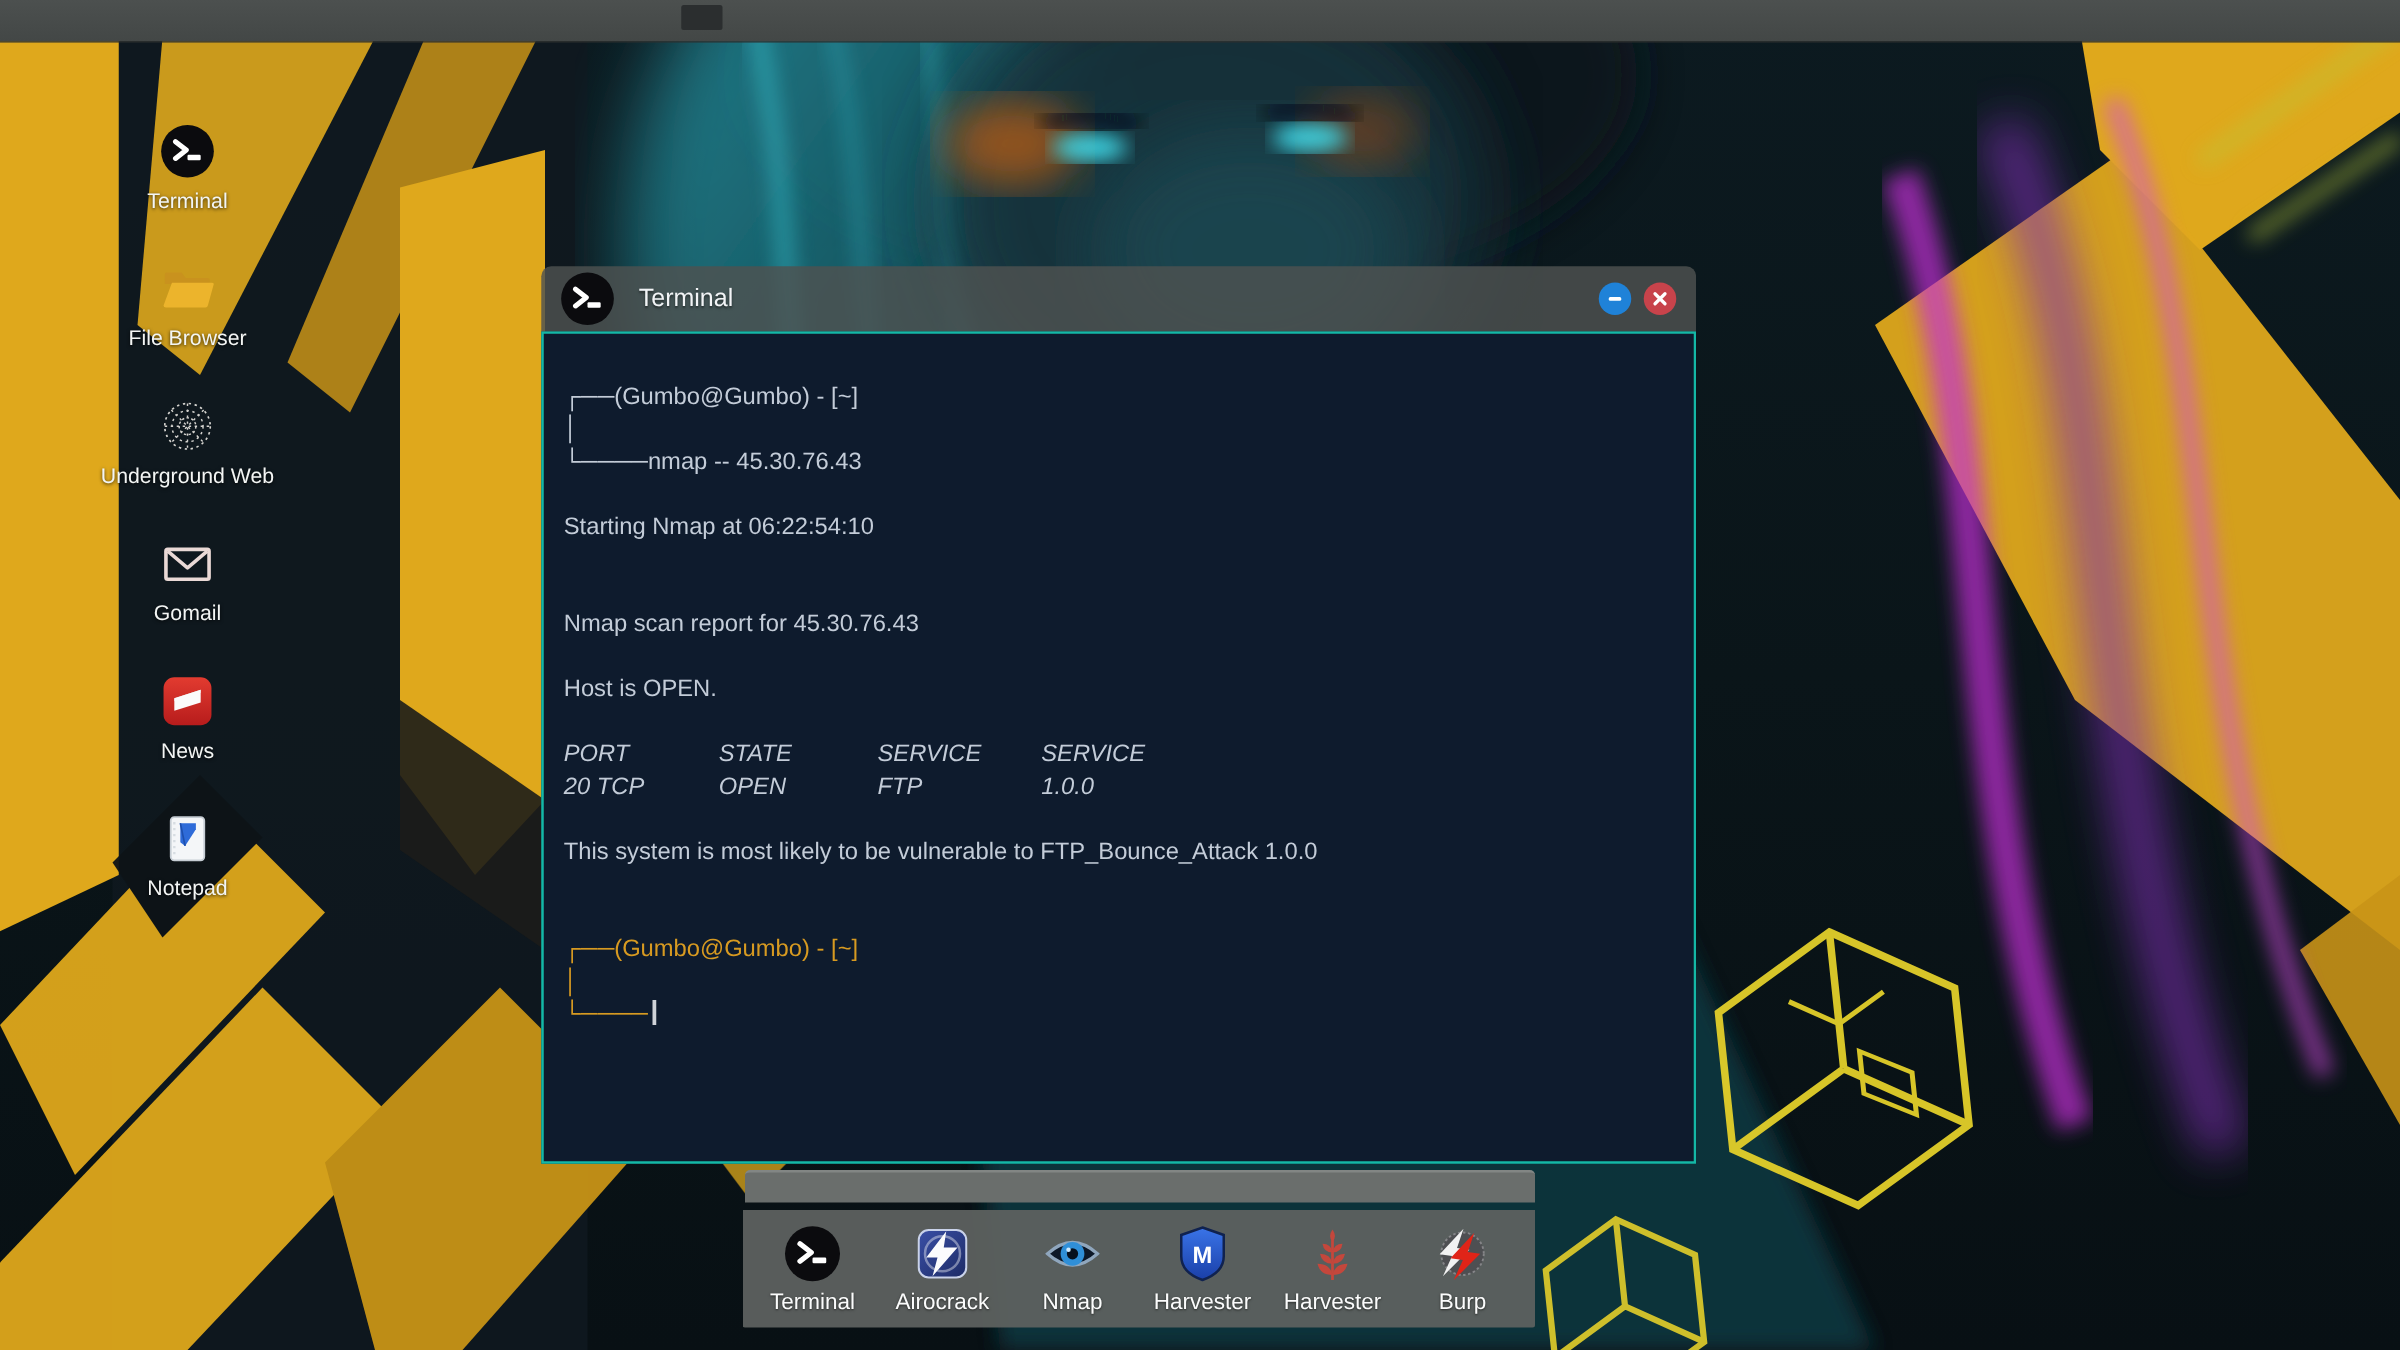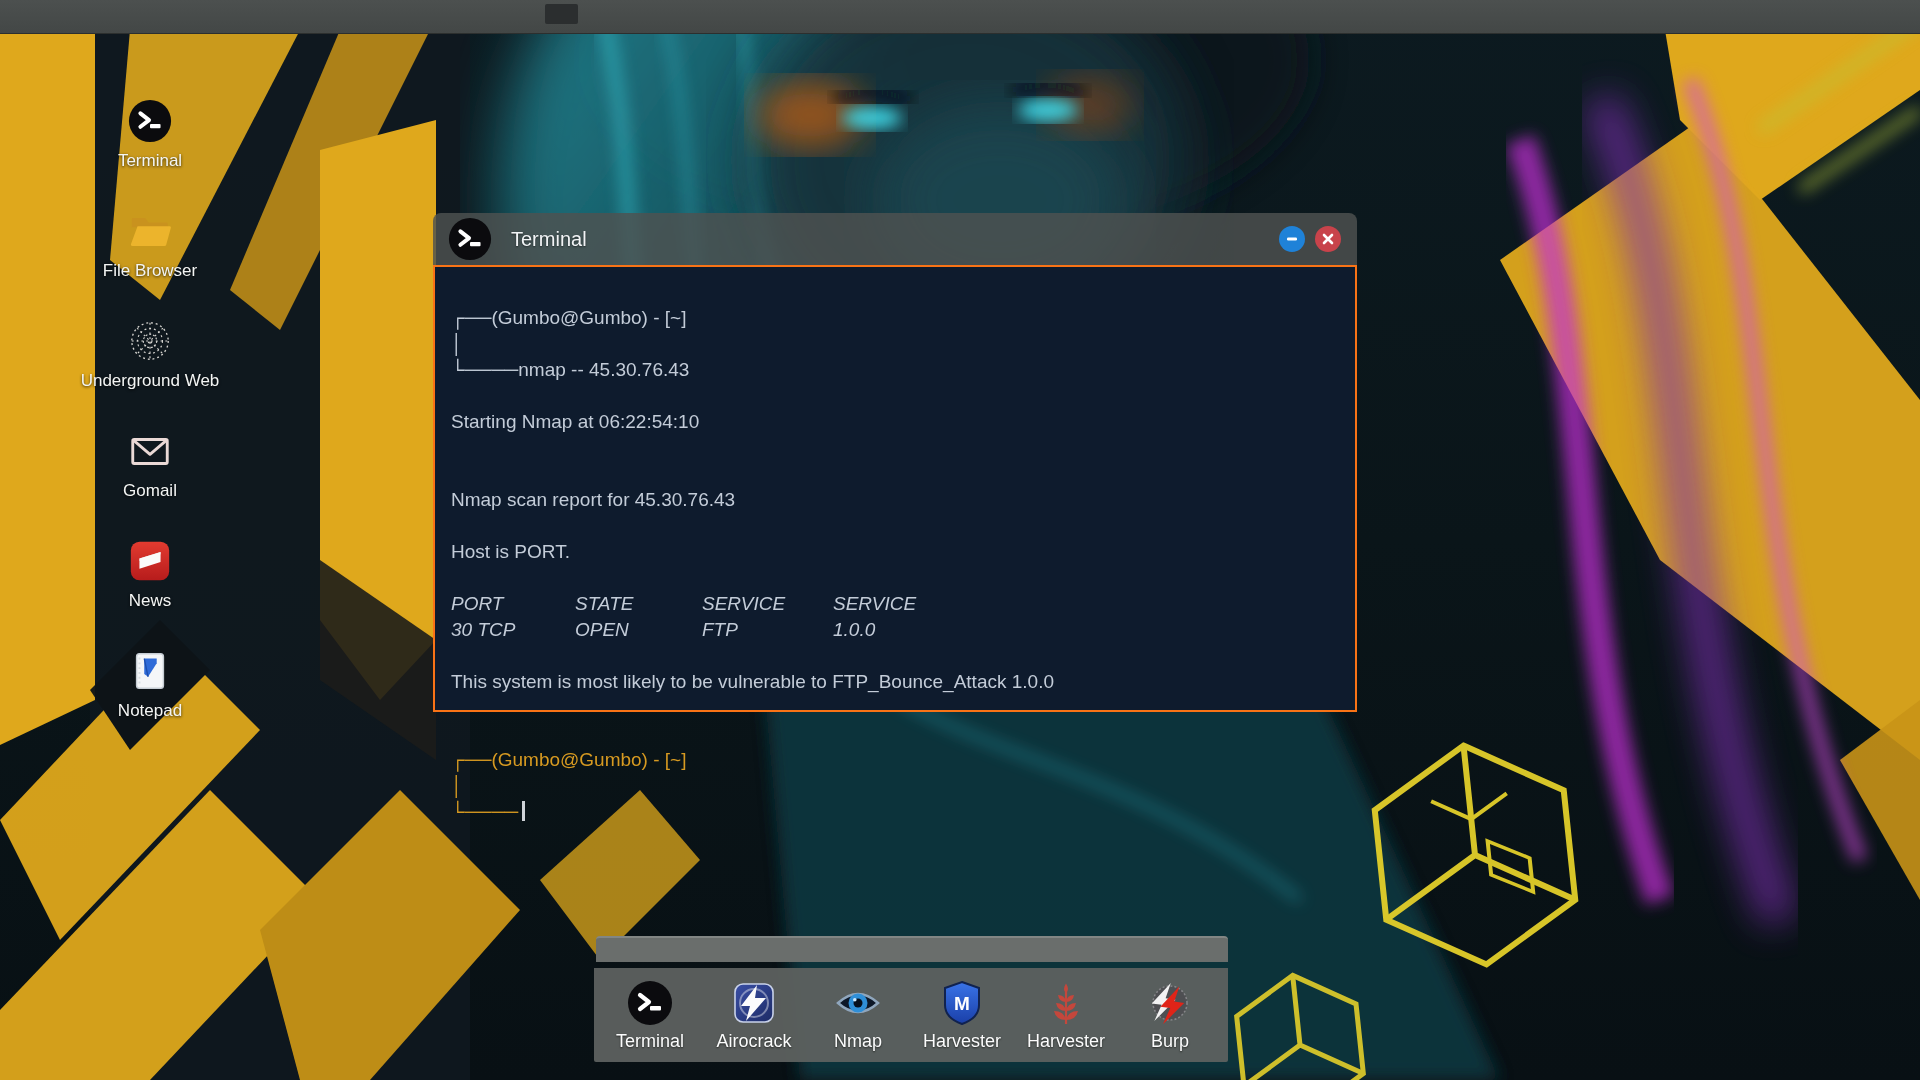--- a/index.html
+++ b/index.html
@@ -33,21 +33,21 @@
   .win-title{margin-left:18px;font-size:20px;color:#f2f4f6;
              text-shadow:0 1px 2px rgba(0,0,0,.5);}
   .win-btns{position:absolute;right:16px;top:0;height:52px;display:flex;
             align-items:center;gap:10px;}
   .win-btn{width:26px;height:26px;border-radius:50%;border:none;cursor:pointer;
            display:flex;align-items:center;justify-content:center;padding:0;}
   .btn-min{background:#1f82d8;}
   .btn-close{background:#c8434b;}
   .btn-min svg,.btn-close svg{display:block;}
 
-  .win-body{height:447px;background:#0e1b2d;border:2px solid #f97316;
+  .win-body{height:666px;background:#0e1b2d;border:2px solid #14b8a6;
             padding:38px 18px 10px 16px;cursor:text;}
   .term-line{height:26px;font-size:19px;line-height:26px;color:#c3ccd8;
              white-space:pre;}
   .term-line.accent{color:#d79a21;}
   .term-col{display:inline-block;font-style:italic;}
   .term-col:nth-child(1){width:124px;}
   .term-col:nth-child(2){width:127px;}
   .term-col:nth-child(3){width:131px;}
   .cursor{display:inline-block;width:3px;height:20px;background:#cfd3d8;
           margin-left:4px;vertical-align:-3px;}
@@ -326,24 +326,24 @@
     <div class="win-body">
         <div class="term-line">┌──(Gumbo@Gumbo) - [~]</div>
         <div class="term-line">│</div>
         <div class="term-line">└────nmap -- 45.30.76.43</div>
         <div class="term-line">&nbsp;</div>
         <div class="term-line">Starting Nmap at 06:22:54:10</div>
         <div class="term-line">&nbsp;</div>
         <div class="term-line">&nbsp;</div>
         <div class="term-line">Nmap scan report for 45.30.76.43</div>
         <div class="term-line">&nbsp;</div>
-        <div class="term-line">Host is PORT.</div>
+        <div class="term-line">Host is OPEN.</div>
         <div class="term-line">&nbsp;</div>
         <div class="term-line"><span class="term-col">PORT</span><span class="term-col">STATE</span><span class="term-col">SERVICE</span><span class="term-col">SERVICE</span></div>
-        <div class="term-line"><span class="term-col">30 TCP</span><span class="term-col">OPEN</span><span class="term-col">FTP</span><span class="term-col">1.0.0</span></div>
+        <div class="term-line"><span class="term-col">20 TCP</span><span class="term-col">OPEN</span><span class="term-col">FTP</span><span class="term-col">1.0.0</span></div>
         <div class="term-line">&nbsp;</div>
         <div class="term-line">This system is most likely to be vulnerable to FTP_Bounce_Attack 1.0.0</div>
         <div class="term-line">&nbsp;</div>
         <div class="term-line">&nbsp;</div>
         <div class="term-line accent">┌──(Gumbo@Gumbo) - [~]</div>
         <div class="term-line accent">│</div>
         <div class="term-line accent">└────<span class="cursor"></span></div>
       </div>
   </div>
 

